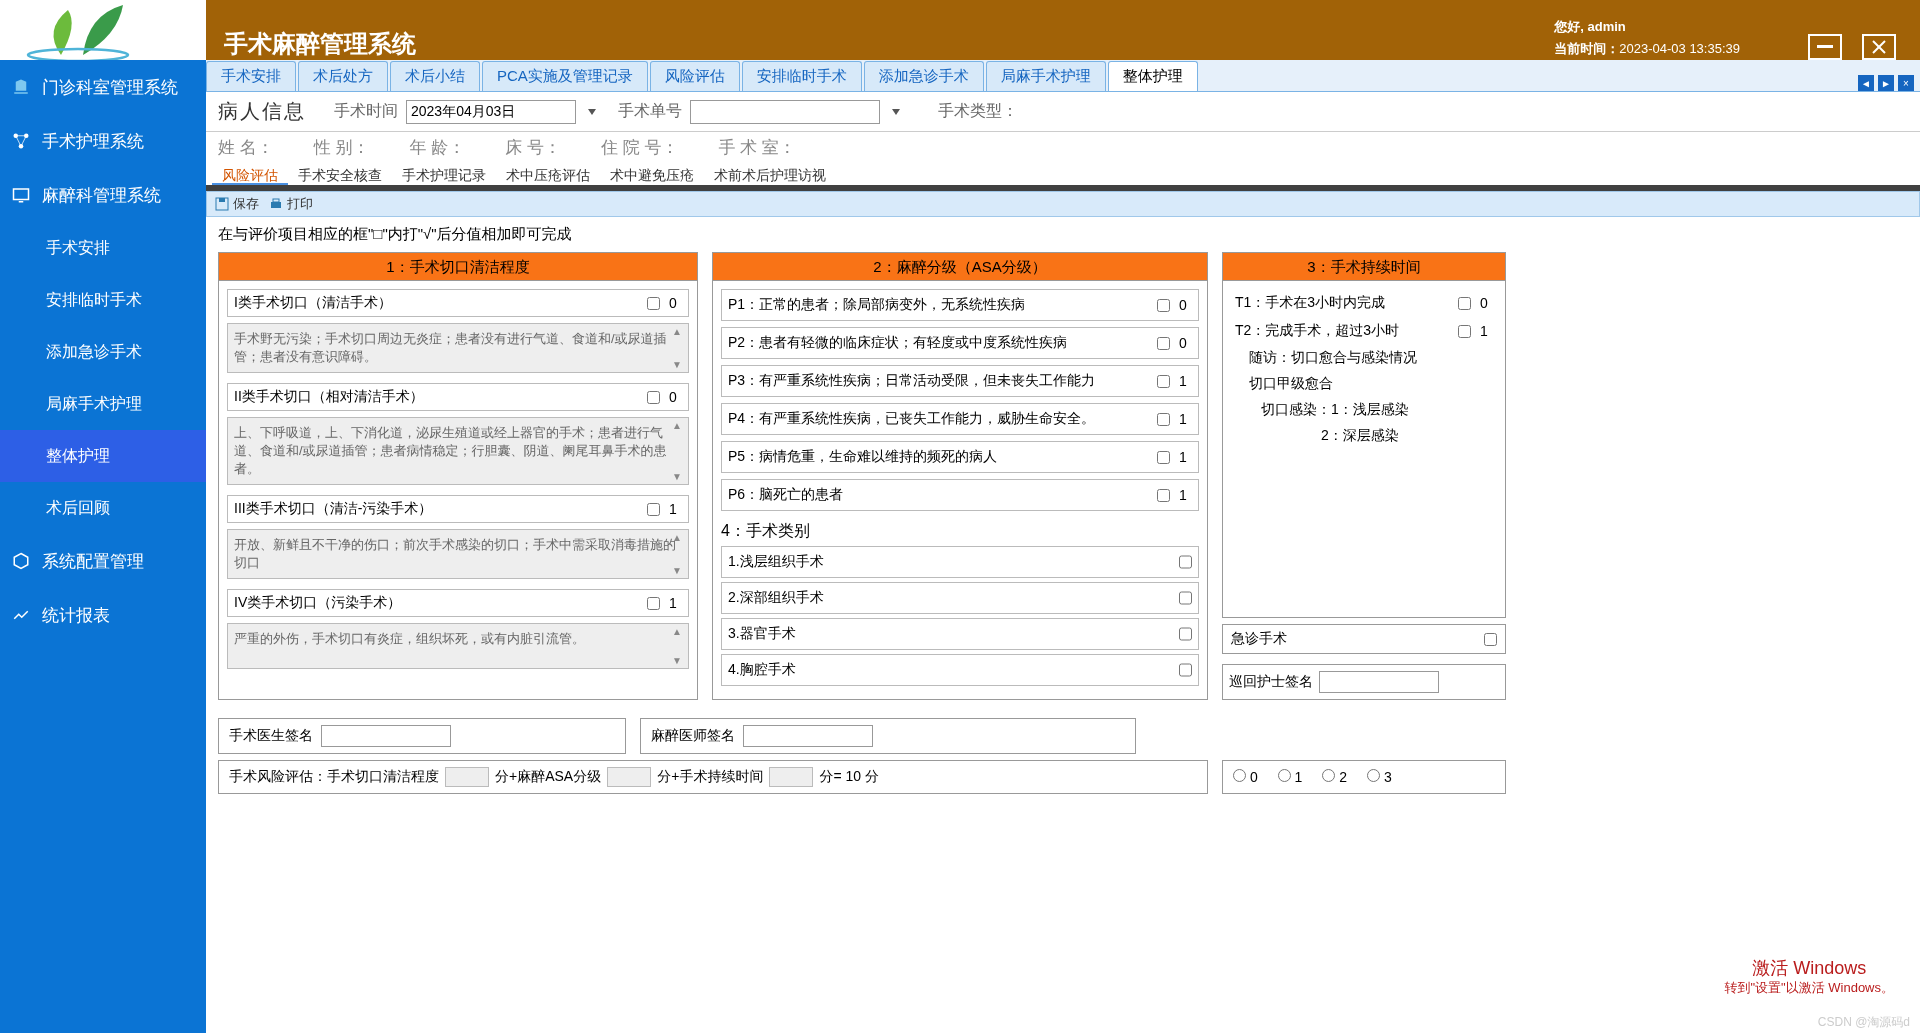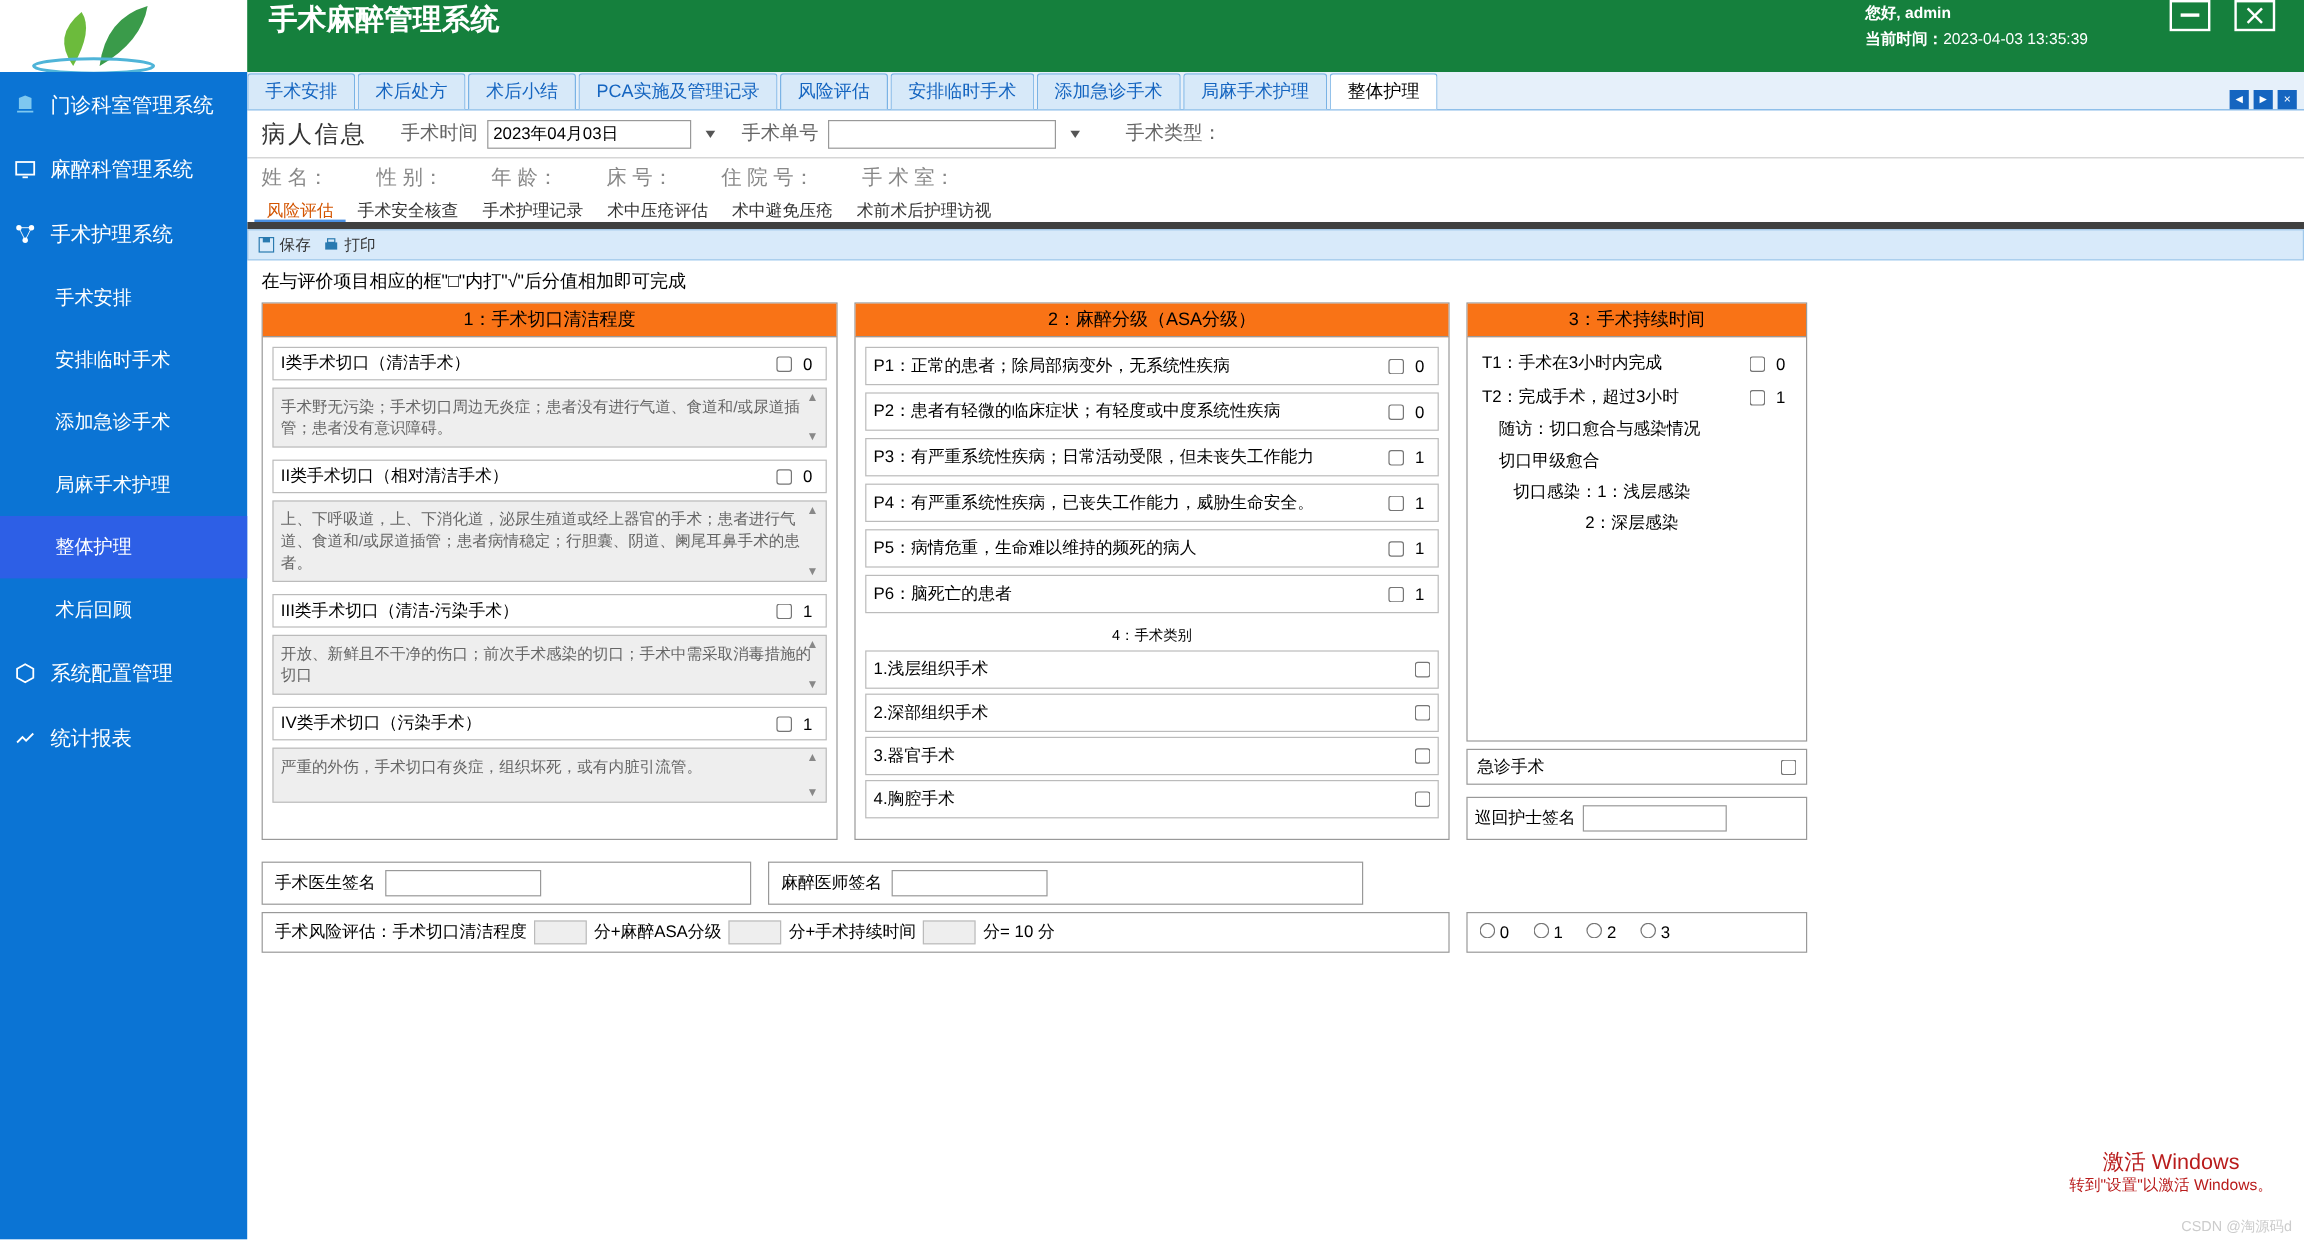--- a/index.html
+++ b/index.html
@@ -1,17 +1,17 @@
 <!DOCTYPE html>
 <html><head>
 <meta charset="utf-8">
 <style>
 *{box-sizing:border-box;margin:0;padding:0;font-family:"Microsoft YaHei",SimSun,sans-serif}
 body{width:1920px;height:1033px;background:#fff;position:relative;overflow:hidden}
-.titlebar{height:60px;background:#15803d;display:flex;align-items:flex-start;color:#fff}
+.titlebar{height:60px;background:#a16207;display:flex;align-items:flex-end;color:#fff}
 .logo-area{width:206px;height:60px;background:#fff;display:flex;align-items:center;justify-content:center}
 .logo-svg{width:160px;height:60px}
 .app-title{font-size:24px;font-weight:bold;margin-left:18px;flex:1}
 .user-area{margin-right:68px;font-size:13px;line-height:1.7}
 .user-area b{font-weight:bold}
 .win-btns{display:flex;gap:20px;margin-right:24px}
 .win-btn{width:34px;height:26px;border:2px solid #fff;display:flex;align-items:center;justify-content:center;color:#fff;font-size:18px;cursor:pointer}
 .sidebar{width:206px;height:calc(1033px - 60px);background:#0b74d4;float:left;color:#fff;font-size:17px}
 .side-item{height:54px;display:flex;align-items:center;padding-left:12px;gap:12px;cursor:pointer}
 .side-sub{height:52px;display:flex;align-items:center;padding-left:46px;cursor:pointer;font-size:16px}
@@ -42,21 +42,21 @@
 .panel-h{height:28px;background:#f97316;border-bottom:1px solid #999;text-align:center;line-height:28px;font-size:15px}
 .panel-body{padding:8px}
 .inc-row{border:1px solid #bbb;margin-bottom:6px;padding:4px 6px;display:flex;align-items:center;justify-content:space-between;font-size:14px}
 .num-box{display:flex;align-items:center;gap:4px}
 .num-box input[type=checkbox]{width:13px;height:13px}
 .num-val{width:18px;text-align:center}
 .desc-box{border:1px solid #bbb;background:#eee;padding:6px;font-size:13px;color:#666;margin-bottom:10px;position:relative;min-height:46px}
 .desc-box .scroll{position:absolute;right:2px;top:2px;bottom:2px;width:14px;display:flex;flex-direction:column;justify-content:space-between;color:#888;font-size:10px}
 .asa-row{border:1px solid #bbb;margin-bottom:6px;padding:6px;display:flex;align-items:center;justify-content:space-between;font-size:14px}
 .asa-row .txt{flex:1}
-.p4-h{text-align:center;font-size:12px;padding:4px 0}
+.p4-h{font-size:16px;padding:4px 0}
 .surg-row{border:1px solid #bbb;margin-bottom:4px;padding:6px;display:flex;justify-content:space-between;font-size:14px}
 .p3-row{padding:5px 4px;display:flex;justify-content:space-between;align-items:center;font-size:14px}
 .p3-txt{font-size:14px;padding:4px 4px 4px 18px}
 .sig-row{margin-top:18px;padding:6px 10px;border:1px solid #999;display:flex;align-items:center;gap:8px;font-size:14px}
 .sig-row input{width:130px;height:22px;border:1px solid #999}
 .p3-sig{border:1px solid #999;margin-top:10px;padding:6px;font-size:14px;display:flex;align-items:center;gap:6px}
 .p3-sig input{width:120px;height:22px;border:1px solid #999}
 .bottom-rows{display:flex;gap:14px;margin-top:6px}
 .score-row{border:1px solid #999;padding:6px 10px;display:flex;align-items:center;gap:6px;font-size:14px;width:990px}
 .score-row input{width:44px;height:20px;background:#eee;border:1px solid #bbb}
@@ -100,33 +100,33 @@
 
 <div class="sidebar">
   <div class="side-item">
       <svg class="icon" viewBox="0 0 24 24">
         <path fill="#7ec8f0" d="M3 21h18v-2H3v2zm2-4h14V5l-7-3-7 3v12z"></path>
       </svg>
       <span>门诊科室管理系统</span>
     </div>
   <div class="side-item">
       <svg class="icon" viewBox="0 0 24 24">
-        <rect x="2" y="4" width="20" height="14" fill="none" stroke="#fff" stroke-width="2"></rect>
-        <rect x="9" y="20" width="6" height="2" fill="#fff"></rect>
-      </svg>
-      <span>麻醉科管理系统</span>
-    </div>
-  <div class="side-item">
-      <svg class="icon" viewBox="0 0 24 24">
         <circle cx="5" cy="5" r="3" fill="#fff"></circle>
         <circle cx="19" cy="5" r="3" fill="#fff"></circle>
         <circle cx="12" cy="19" r="3" fill="#fff"></circle>
         <path d="M5 5L19 5L12 19Z" fill="none" stroke="#fff"></path>
       </svg>
       <span>手术护理系统</span>
+    </div>
+  <div class="side-item">
+      <svg class="icon" viewBox="0 0 24 24">
+        <rect x="2" y="4" width="20" height="14" fill="none" stroke="#fff" stroke-width="2"></rect>
+        <rect x="9" y="20" width="6" height="2" fill="#fff"></rect>
+      </svg>
+      <span>麻醉科管理系统</span>
     </div>
   <div class="side-sub">
       <span>手术安排</span>
     </div>
   <div class="side-sub">
       <span>安排临时手术</span>
     </div>
   <div class="side-sub">
       <span>添加急诊手术</span>
     </div>

